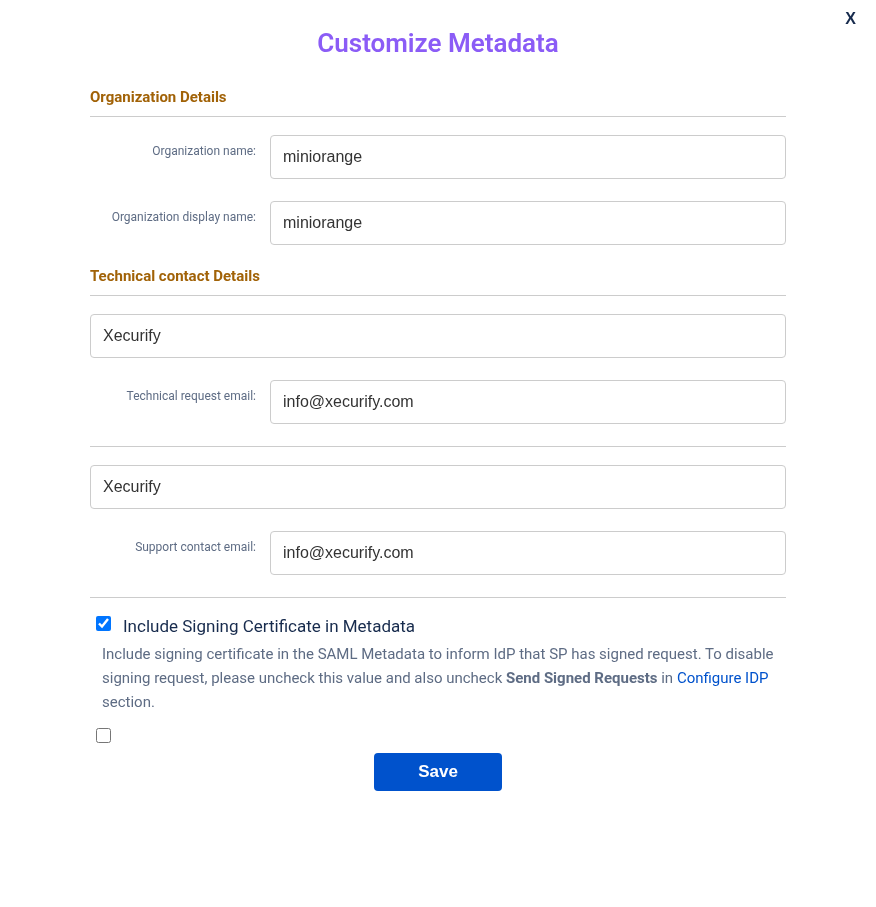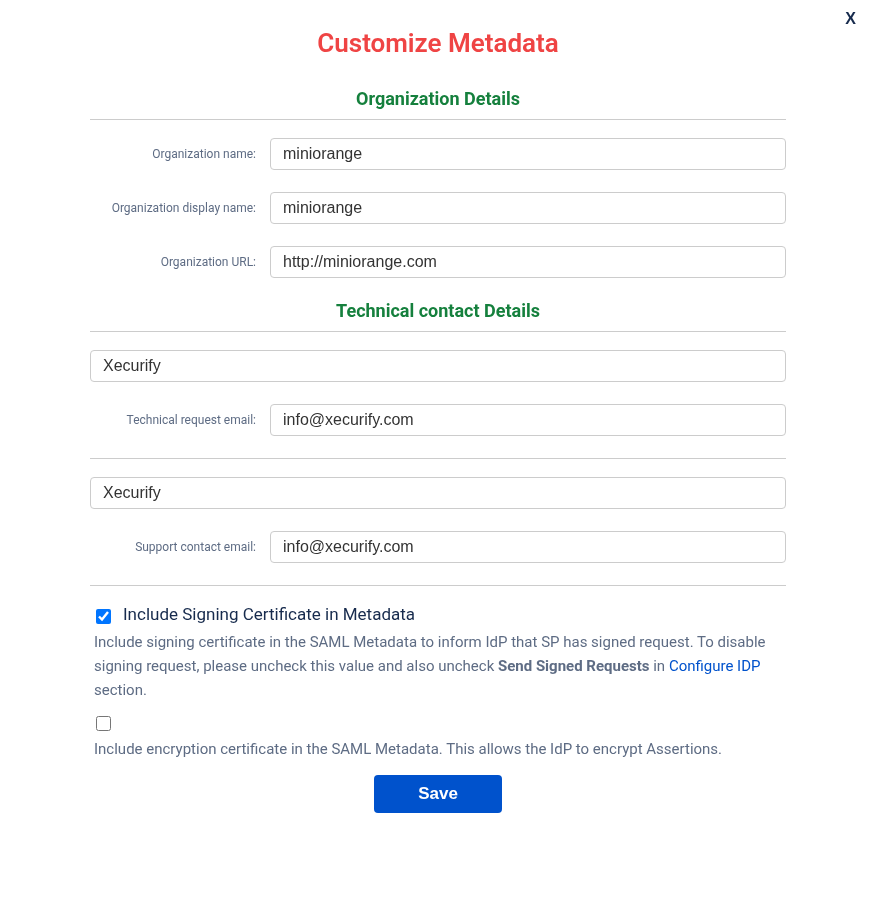--- a/index.html
+++ b/index.html
@@ -22,30 +22,29 @@
     font-weight: 700;
     font-size: 16px;
     color: #172B4D;
     cursor: pointer;
     font-family: Arial, sans-serif;
   }
   h1.title {
     text-align: center;
     font-size: 26px;
     font-weight: 600;
-    color: #ef4444;
+    color: #8b5cf6;
     margin: 18px 0 30px 0;
   }
   .section-header {
-    font-size: 18px;
+    font-size: 15px;
     font-weight: 700;
-    color: #15803d;
+    color: #a16207;
     margin: 6px 0 6px 0;
     padding-bottom: 4px;
-    text-align: center;
   }
   hr.sep {
     border: none;
     border-top: 1px solid #ccc;
     margin: 0 0 18px 0;
   }
   .form-row {
     display: flex;
     align-items: flex-start;
     margin-bottom: 22px;
@@ -55,47 +54,47 @@
     flex-shrink: 0;
     text-align: right;
     font-size: 12px;
     color: #5E6C84;
     padding-right: 14px;
     padding-top: 8px;
     line-height: 1.4;
   }
   .form-input {
     flex: 1;
-    height: 32px;
+    height: 44px;
     border: 1px solid #ccc;
     border-radius: 4px;
     padding: 0 12px;
     font-size: 16px;
     color: #333;
     background: #fff;
   }
   .checkbox-row {
     display: flex;
-    align-items: flex-end;
+    align-items: flex-start;
     margin: 2px 0 6px 0;
   }
   .checkbox-row input[type="checkbox"] {
     width: 15px;
     height: 15px;
     margin: 0 12px 0 6px;
   }
   .checkbox-label {
     font-size: 17px;
     color: #172B4D;
   }
   .help-text {
     font-size: 15px;
     color: #5E6C84;
     line-height: 1.6;
-    margin: 4px 0 14px 4px;
+    margin: 4px 0 14px 12px;
   }
   .help-text b { color: #5E6C84; }
   .help-text a { color: #0052CC; text-decoration: none; }
   .save-row {
     text-align: center;
     margin-top: 10px;
   }
   .save-btn {
     background: #0052CC;
     color: #fff;
@@ -122,24 +121,20 @@
   <div class="form-row">
     <div class="form-label">Organization name:</div>
     <input class="form-input" type="text" value="miniorange" style="">
   </div>
 
   <div class="form-row">
     <div class="form-label">Organization display name:</div>
     <input class="form-input" type="text" value="miniorange" style="">
   </div>
 
-  <div class="form-row">
-    <div class="form-label">Organization URL:</div>
-    <input class="form-input" type="text" value="http://miniorange.com" style="">
-  </div>
 
   <div class="section-header">Technical contact Details</div>
   <hr class="sep">
 
   <div class="form-row">
     <input class="form-input" type="text" value="Xecurify" style="">
   </div>
 
   <div class="form-row">
     <div class="form-label">Technical request email:</div>
@@ -163,19 +158,18 @@
     <input type="checkbox" checked="" style="">
     <span class="checkbox-label">Include Signing Certificate in Metadata</span>
   </div>
   <div class="help-text">
     <span>Include signing certificate in the SAML Metadata to inform IdP that SP has signed request. To disable signing request, please uncheck this value and also uncheck </span><b>Send Signed Requests</b><span> in </span><a href="#">Configure IDP</a><span> section.</span>
   </div>
 
   <div class="checkbox-row">
     <input type="checkbox" style="">
   </div>
-  <div class="help-text">Include encryption certificate in the SAML Metadata. This allows the IdP to encrypt Assertions.</div>
 
   <div class="save-row">
     <button class="save-btn">Save</button>
   </div>
 
 </div>
 
 </body></html>

